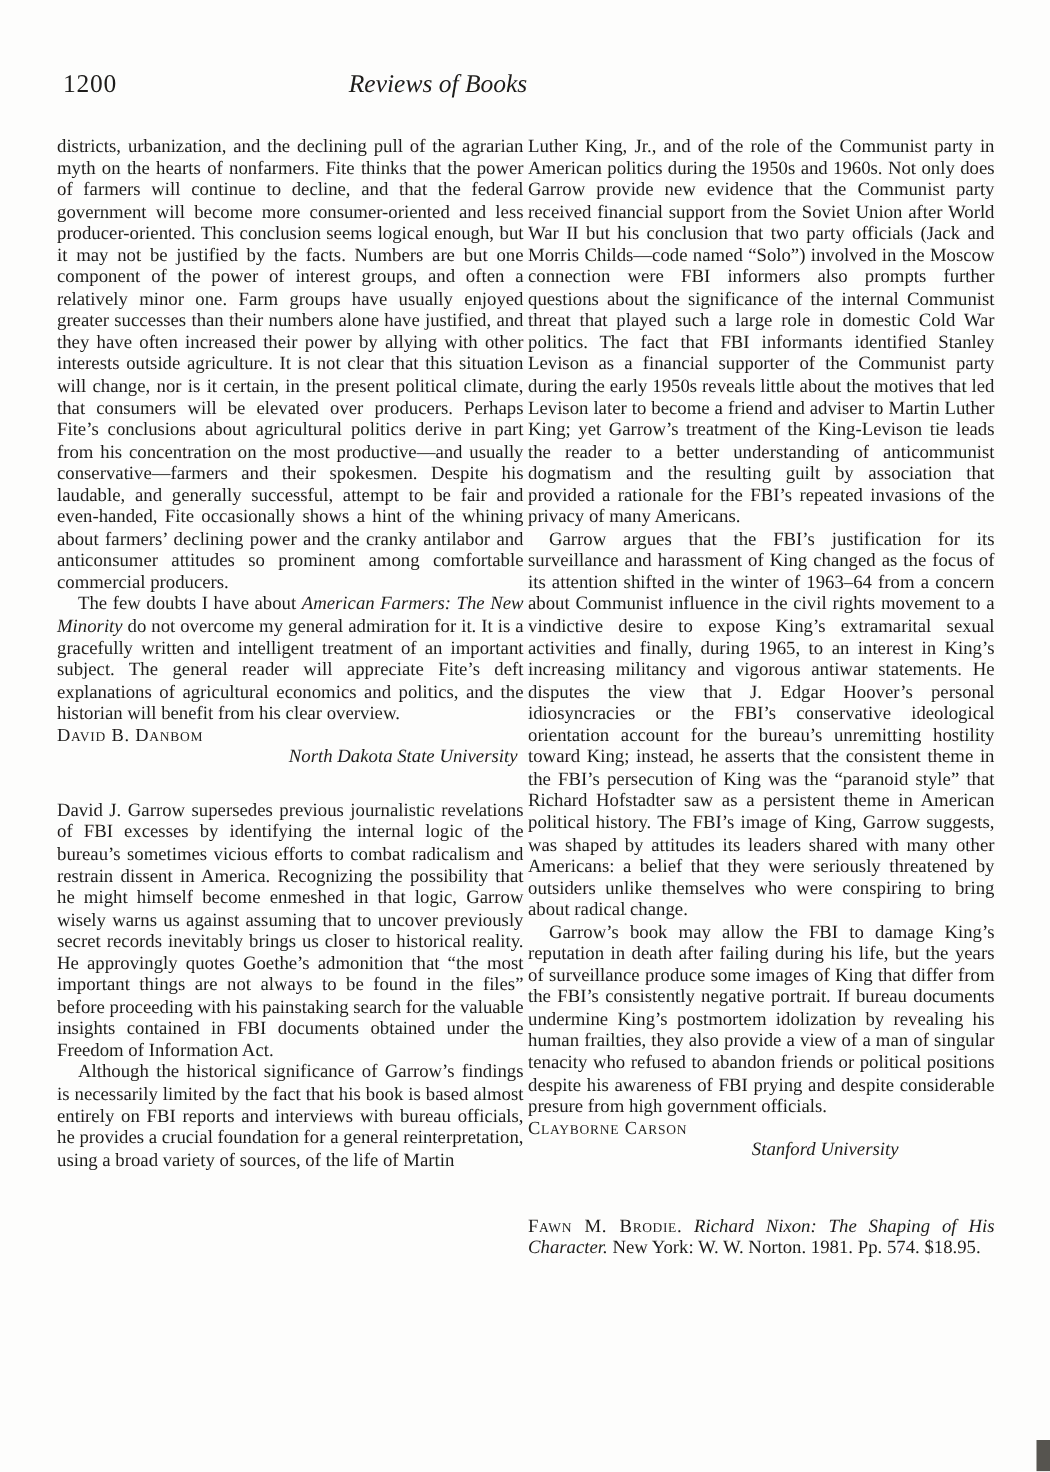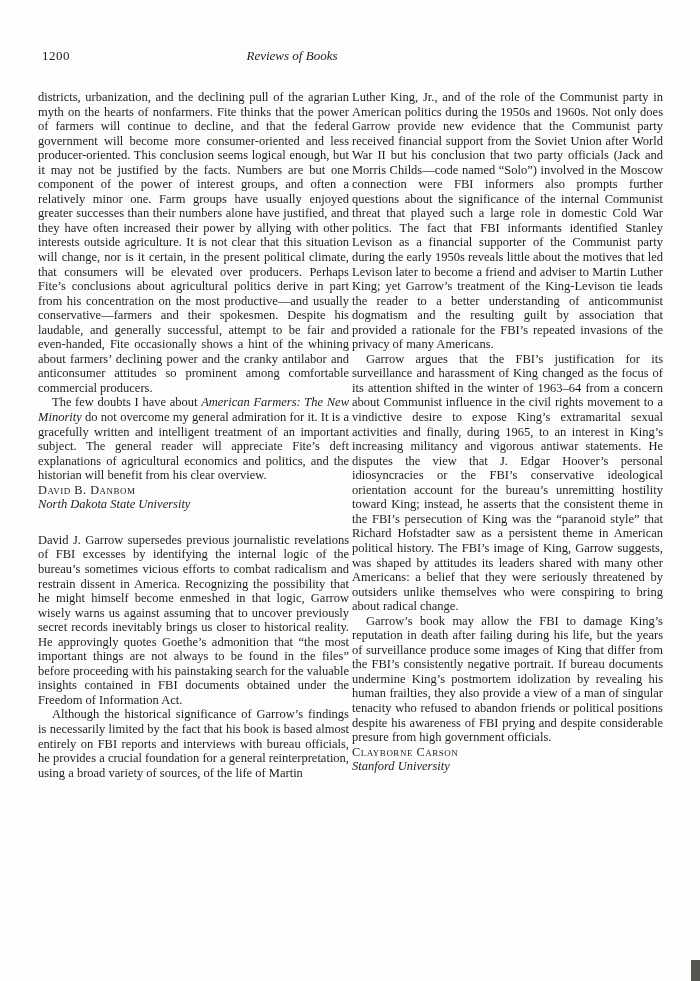--- a/index.html
+++ b/index.html
@@ -15,21 +15,21 @@
     overflow: hidden;
     font-family: "Liberation Serif", "DejaVu Serif", serif;
     color: #1e1d1b;
   }
   .header {
     position: absolute;
     top: 48px;
     left: 0;
     width: 700px;
     height: 16px;
-    font-size: 13px;
+    font-size: 17px;
     line-height: 15px;
   }
   .pageno {
     position: absolute;
     left: 42px;
     top: 0;
     letter-spacing: 0.5px;
   }
   .running {
     position: absolute;
@@ -53,21 +53,21 @@
   .sig { margin: 0; }
   .sig-name {
     text-align: left;
     font-variant: small-caps;
     letter-spacing: 0.5px;
     font-size: 12.3px;
   }
   .sig-name.danbom { padding-right: 42px; }
   .sig-name.carson { padding-right: 54px; }
   .sig-aff {
-    text-align: left;
+    text-align: right;
     font-style: italic;
   }
   .sig-aff.danbom { padding-right: 4px; }
   .sig-aff.carson { padding-right: 64px; }
   .citation { margin: 0; }
   .citation .sc {
     font-variant: small-caps;
     letter-spacing: 0.4px;
   }
   .citation i { font-style: italic; }
@@ -105,17 +105,18 @@
   </div>
 
   <div class="col col-right">
     <p class="para">Luther King, Jr., and of the role of the Communist party in American politics during the 1950s and 1960s. Not only does Garrow provide new evidence that the Communist party received financial support from the Soviet Union after World War II but his conclusion that two party officials (Jack and Morris Childs—code named “Solo”) involved in the Moscow connection were FBI informers also prompts further questions about the significance of the internal Communist threat that played such a large role in domestic Cold War politics. The fact that FBI informants identified Stanley Levison as a financial supporter of the Communist party during the early 1950s reveals little about the motives that led Levison later to become a friend and adviser to Martin Luther King; yet Garrow’s treatment of the King-Levison tie leads the reader to a better understanding of anticommunist dogmatism and the resulting guilt by association that provided a rationale for the FBI’s repeated invasions of the privacy of many Americans.</p>
     <p class="para indent">Garrow argues that the FBI’s justification for its surveillance and harassment of King changed as the focus of its attention shifted in the winter of 1963–64 from a concern about Communist influence in the civil rights movement to a vindictive desire to expose King’s extramarital sexual activities and finally, during 1965, to an interest in King’s increasing militancy and vigorous antiwar statements. He disputes the view that J. Edgar Hoover’s personal idiosyncracies or the FBI’s conservative ideological orientation account for the bureau’s unremitting hostility toward King; instead, he asserts that the consistent theme in the FBI’s persecution of King was the “paranoid style” that Richard Hofstadter saw as a persistent theme in American political history. The FBI’s image of King, Garrow suggests, was shaped by attitudes its leaders shared with many other Americans: a belief that they were seriously threatened by outsiders unlike themselves who were conspiring to bring about radical change.</p>
     <p class="para indent">Garrow’s book may allow the FBI to damage King’s reputation in death after failing during his life, but the years of surveillance produce some images of King that differ from the FBI’s consistently negative portrait. If bureau documents undermine King’s postmortem idolization by revealing his human frailties, they also provide a view of a man of singular tenacity who refused to abandon friends or political positions despite his awareness of FBI prying and despite considerable presure from high government officials.</p>
     <div class="sig">
       <div class="sig-name carson">Clayborne Carson</div>
       <div class="sig-aff carson">Stanford University</div>
     </div>
+    <p class="citation gap-md"><span class="sc">Fawn M. Brodie.</span> <i>Richard Nixon: The Shaping of His Character.</i> <span>New York: W. W. Norton. 1981. Pp. 574. $18.95.</span></p>
   </div>
 
   <div class="scan-artifact"></div>
 
 </div>
 
 </body></html>

